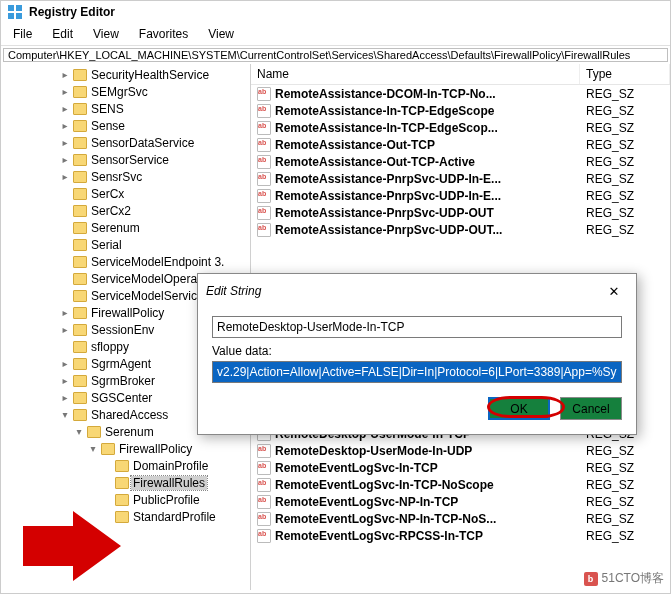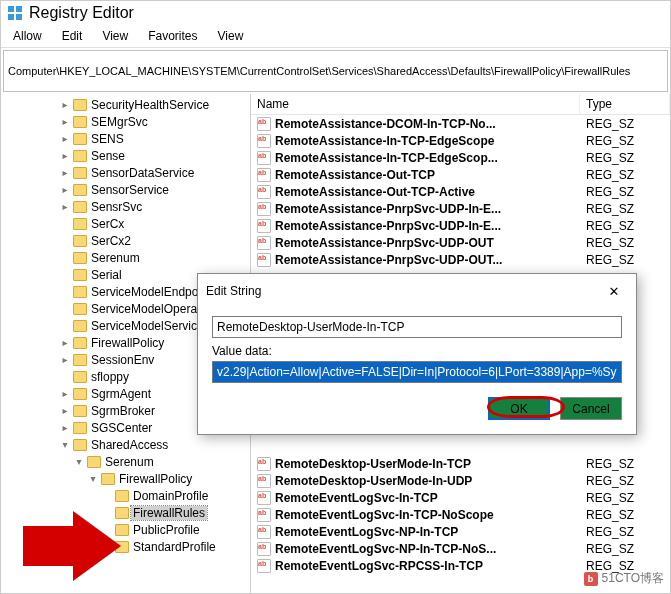--- a/index.html
+++ b/index.html
@@ -1,25 +1,25 @@
 <!DOCTYPE html>
 <html><head>
 <meta charset="utf-8">
 <style>
 * { box-sizing: border-box; margin: 0; padding: 0; font-family: "Segoe UI", Tahoma, sans-serif; font-size: 12px; }
 body { width: 671px; height: 594px; background: #fff; position: relative; overflow: hidden; border: 1px solid #ccc; }
 
 .titlebar { display: flex; align-items: center; gap: 6px; padding: 3px 6px; background: #fff; }
 .titlebar .icon { width: 16px; height: 16px; display: flex; align-items: center; justify-content: center; }
-.titlebar .title { font-size: 16px; }
+.titlebar .title { font-size: 12px; font-weight: bold; }
 
 .menubar { display: flex; gap: 4px; padding: 2px 4px; border-bottom: 1px solid #e0e0e0; }
 .menubar .mi { padding: 2px 8px; cursor: default; }
 
-.addressbar { border: 1px solid #bfbfbf; margin: 2px 2px; padding: 14px 4px; font-size: 11px; white-space: nowrap; overflow: hidden; }
+.addressbar { border: 1px solid #bfbfbf; margin: 2px 2px; padding: 0 4px; font-size: 11px; white-space: nowrap; overflow: hidden; }
 
 .body { display: flex; height: calc(100% - 66px); }
 .tree { width: 250px; border-right: 1px solid #d0d0d0; overflow: hidden; padding: 2px 0 2px 2px; }
 .list { flex: 1; overflow: hidden; }
 
 .node { display: flex; align-items: center; gap: 2px; height: 17px; padding-left: var(--ind,0px); white-space: nowrap; }
 .tw { width: 12px; text-align: center; color: #777; font-size: 10px; cursor: default; }
 .tw.empty { visibility: hidden; }
 .folder { width: 14px; height: 12px; background: #F8D775; border: 1px solid #d4a93b; border-radius: 1px; }
 .label { padding: 0 2px; }
@@ -34,21 +34,21 @@
 .row { display: flex; align-items: center; height: 17px; }
 .cell { padding: 0 6px; white-space: nowrap; overflow: hidden; text-overflow: ellipsis; }
 .cell.name { flex: 1; display: flex; align-items: center; gap: 4px; font-weight: bold; }
 .cell.type { width: 90px; }
 .vicon { width: 14px; height: 14px; position: relative; }
 .vicon::before { content: ""; position: absolute; inset: 0; border: 1px solid #bbb; background: #fff; border-radius: 1px; }
 .vicon::after { content: "ab"; position: absolute; left: 1px; top: 1px; font-size: 7px; line-height: 7px; color: #d9534f; font-weight: bold; }
 
 .dialog { position: absolute; left: 196px; top: 272px; width: 440px; background: #fff; border: 1px solid #888; box-shadow: 3px 3px 12px rgba(0,0,0,.3); }
 .dlg-title { display: flex; align-items: center; justify-content: space-between; padding: 6px 8px; background: #fff; }
-.dlg-title .t { font-size: 12px; }
+.dlg-title .t { font-size: 12px; font-style: italic; }
 .dlg-title .x { width: 28px; height: 22px; display: flex; align-items: center; justify-content: center; font-size: 13px; cursor: default; }
 .dlg-body { padding: 8px 14px 14px; }
 .lbl { margin: 6px 0 3px; }
 .fld { width: 100%; border: 1px solid #7a7a7a; padding: 3px 4px; font-size: 12px; }
 .fld.sel { background: #0a65c2; color: #fff; }
 .btns { display: flex; justify-content: flex-end; gap: 10px; margin-top: 14px; }
 .btn { width: 62px; height: 23px; border: 1px solid #8a8a8a; background: #15803d; font-size: 12px; cursor: default; }
 .btn.primary { border: 2px solid #0a65c2; }
 
 .oval { position: absolute; left: 486px; top: 395px; width: 78px; height: 22px; border: 3px solid #d40000; border-radius: 60%/100%; pointer-events: none; }
@@ -66,21 +66,21 @@
         <rect x="1" y="1" width="6" height="6" fill="#3a9bdc"></rect>
         <rect x="9" y="1" width="6" height="6" fill="#3a9bdc"></rect>
         <rect x="1" y="9" width="6" height="6" fill="#3a9bdc"></rect>
         <rect x="9" y="9" width="6" height="6" fill="#3a9bdc"></rect>
       </svg>
   </span>
   <span class="title">Registry Editor</span>
 </div>
 
 <div class="menubar">
-  <span class="mi">Allow</span>
+  <span class="mi">File</span>
   <span class="mi">Edit</span>
   <span class="mi">View</span>
   <span class="mi">Favorites</span>
   <span class="mi">View</span>
 </div>
 
 <div class="addressbar">Computer\HKEY_LOCAL_MACHINE\SYSTEM\CurrentControlSet\Services\SharedAccess\Defaults\FirewallPolicy\FirewallRules</div>
 
 <div class="body">
   <div class="tree" id="tree">

